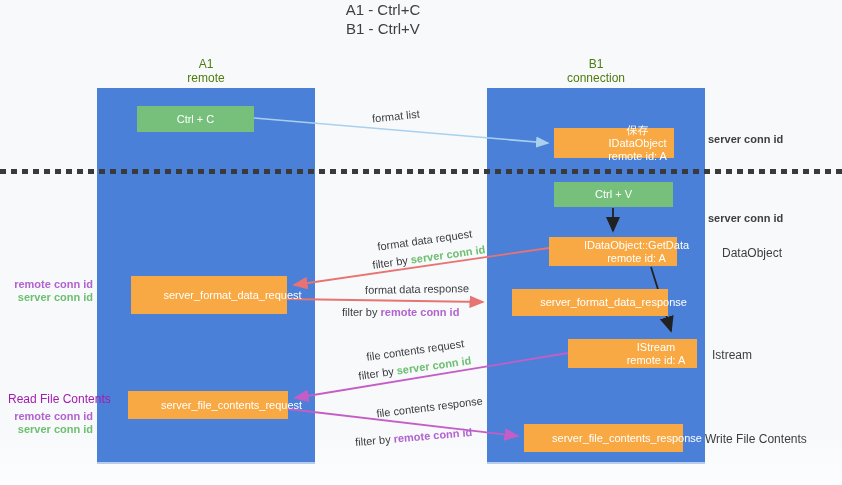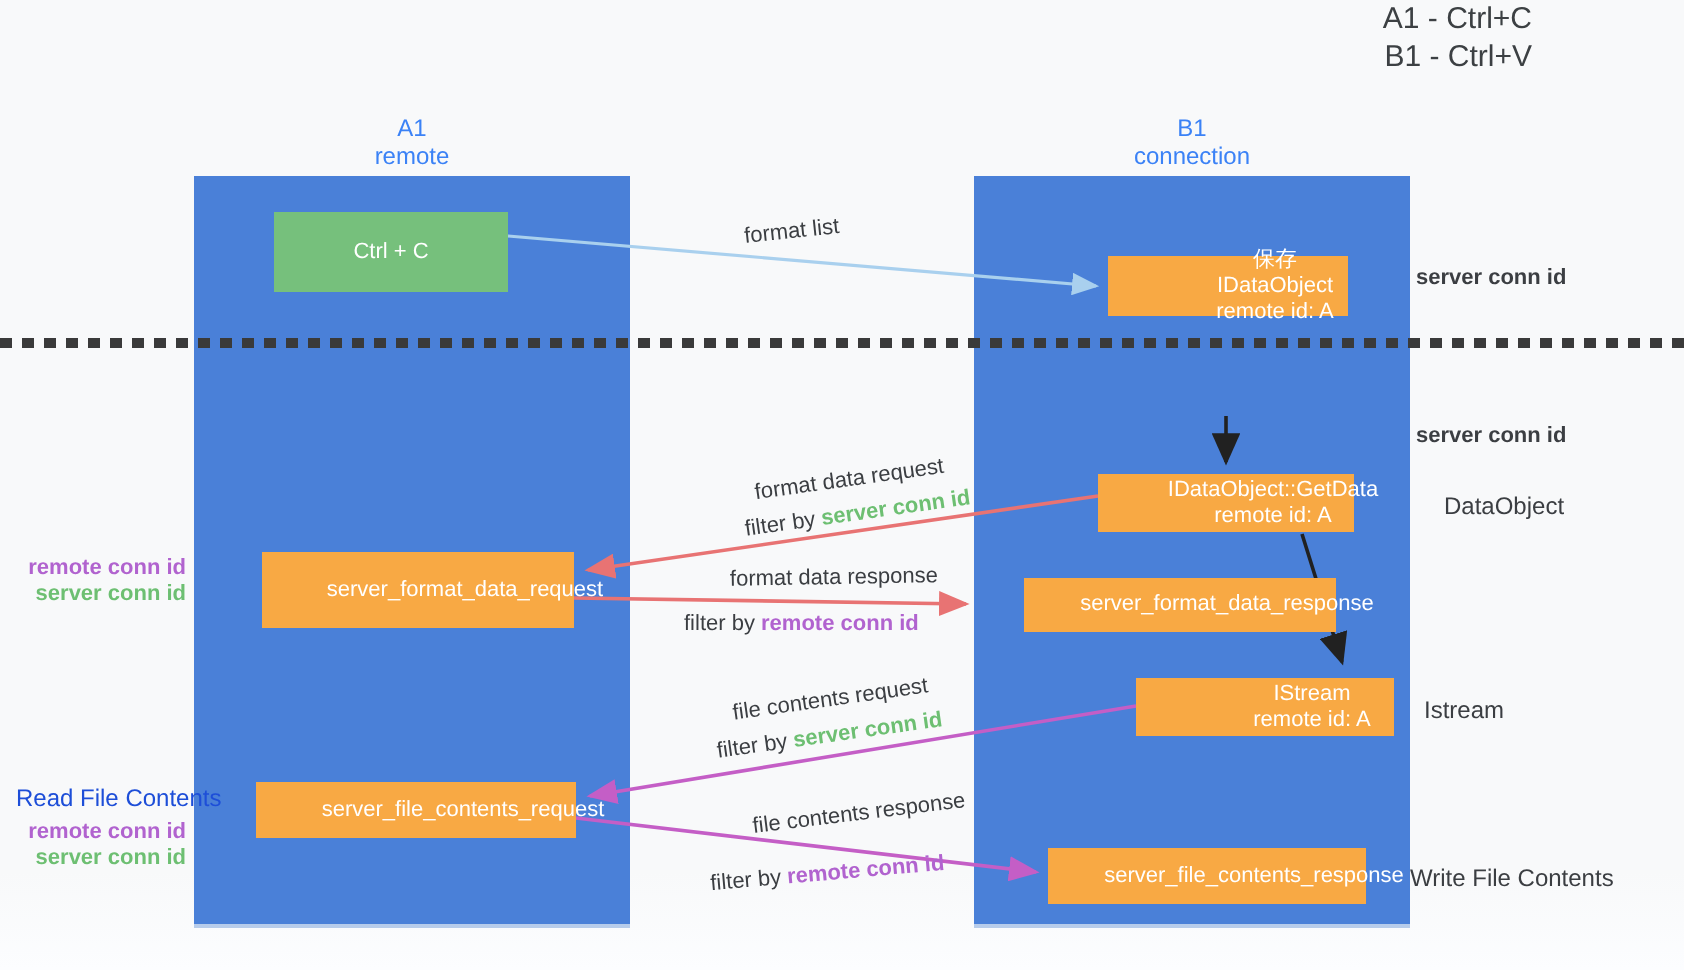--- a/index.html
+++ b/index.html
@@ -5,43 +5,43 @@
   * { margin:0; padding:0; box-sizing:border-box; }
   html,body { width:842px; height:485px; }
   body {
     font-family:"Liberation Sans", sans-serif;
     background:linear-gradient(180deg,#f8f9fa 0%,#f8f9fa 90%,#fcfdff 100%);
     position:relative; overflow:hidden;
     color:#3b3e42;
   }
   .canvas { position:absolute; inset:0; width:842px; height:485px; }
 
-  .title { position:absolute; left:0; top:9; width:766px; text-align:right;
+  .title { position:absolute; left:0; top:9; width:766px; text-align:center;
            font-size:15px; line-height:19px; color:#3c4043; }
 
   .col-header { position:absolute; width:218px; text-align:center;
-                font-size:12px; line-height:14px; color:#3b82f6; }
+                font-size:12px; line-height:14px; color:#4d7c0f; }
   .col-header.a1 { left:97px; top:57px; }
   .col-header.b1 { left:487px; top:57px; }
 
   .lifeline { position:absolute; top:88px; width:218px; height:374px;
               background:#4a80d8; box-shadow:0 2px 0 rgba(175,198,233,.9); }
   .lifeline.a1 { left:97px; }
   .lifeline.b1 { left:487px; }
 
   .dotted-rule { position:absolute; left:0; top:169px; width:842px; height:5px;
     background-image:repeating-linear-gradient(to right,#3a3a3a 0 6px,transparent 6px 11px); }
 
   .node { position:absolute; display:flex; flex-direction:column;
           align-items:center; justify-content:center;
           font-size:11px; line-height:13px; color:#fff; text-align:center; }
   .node.green  { background:#76c07c; }
   .node.orange { background:#f8a944;padding-left:47px; }
 
-  .n-ctrl-c   { left:137px; top:106px; width:117px; height:40px; }
+  .n-ctrl-c   { left:137px; top:106px; width:117px; height:26px; }
   .n-save-do  { left:554px; top:128px; width:120px; height:30px; }
   .n-ctrl-v   { left:554px; top:182px; width:119px; height:25px; }
   .n-getdata  { left:549px; top:237px; width:128px; height:29px; }
   .n-fmt-req  { left:131px; top:276px; width:156px; height:38px; }
   .n-fmt-res  { left:512px; top:289px; width:156px; height:27px; }
   .n-istream  { left:568px; top:339px; width:129px; height:29px; }
   .n-file-req { left:128px; top:391px; width:160px; height:28px; }
   .n-file-res { left:524px; top:424px; width:159px; height:28px; }
 
   .lbl { position:absolute; font-size:11px; white-space:nowrap; color:#3b3e42; }
@@ -114,20 +114,23 @@
 
   <div class="node green n-ctrl-c">
     <span>Ctrl + C</span>
   </div>
 
   <div class="node orange n-save-do">
     <span>保存IDataObject</span>
     <span>remote id: A</span>
   </div>
 
+  <div class="node green n-ctrl-v">
+    <span>Ctrl + V</span>
+  </div>
 
   <div class="node orange n-getdata">
     <span>IDataObject::GetData</span>
     <span>remote id: A</span>
   </div>
 
   <div class="node orange n-fmt-req">
     <span>server_format_data_request</span>
   </div>
 
@@ -198,21 +201,21 @@
   </div>
   <div class="side" style="left:705px; top:432px;">
     <span>Write File Contents</span>
   </div>
 
   <div class="left-note" style="left:10px; top:278px; width:83px;">
     <div class="purple-bold"><span>remote conn id</span></div>
     <div class="green-bold"><span>server conn id</span></div>
   </div>
 
-  <div class="left-note" style="left:8px; top:393px; width:85px; font-size:12px; color:#1d4ed8;">
+  <div class="left-note" style="left:8px; top:393px; width:85px; font-size:12px; color:#a21caf;">
     <span>Read File Contents</span>
   </div>
   <div class="left-note" style="left:10px; top:410px; width:83px;">
     <div class="purple-bold"><span>remote conn id</span></div>
     <div class="green-bold"><span>server conn id</span></div>
   </div>
 
 </div>
 
 </body></html>

